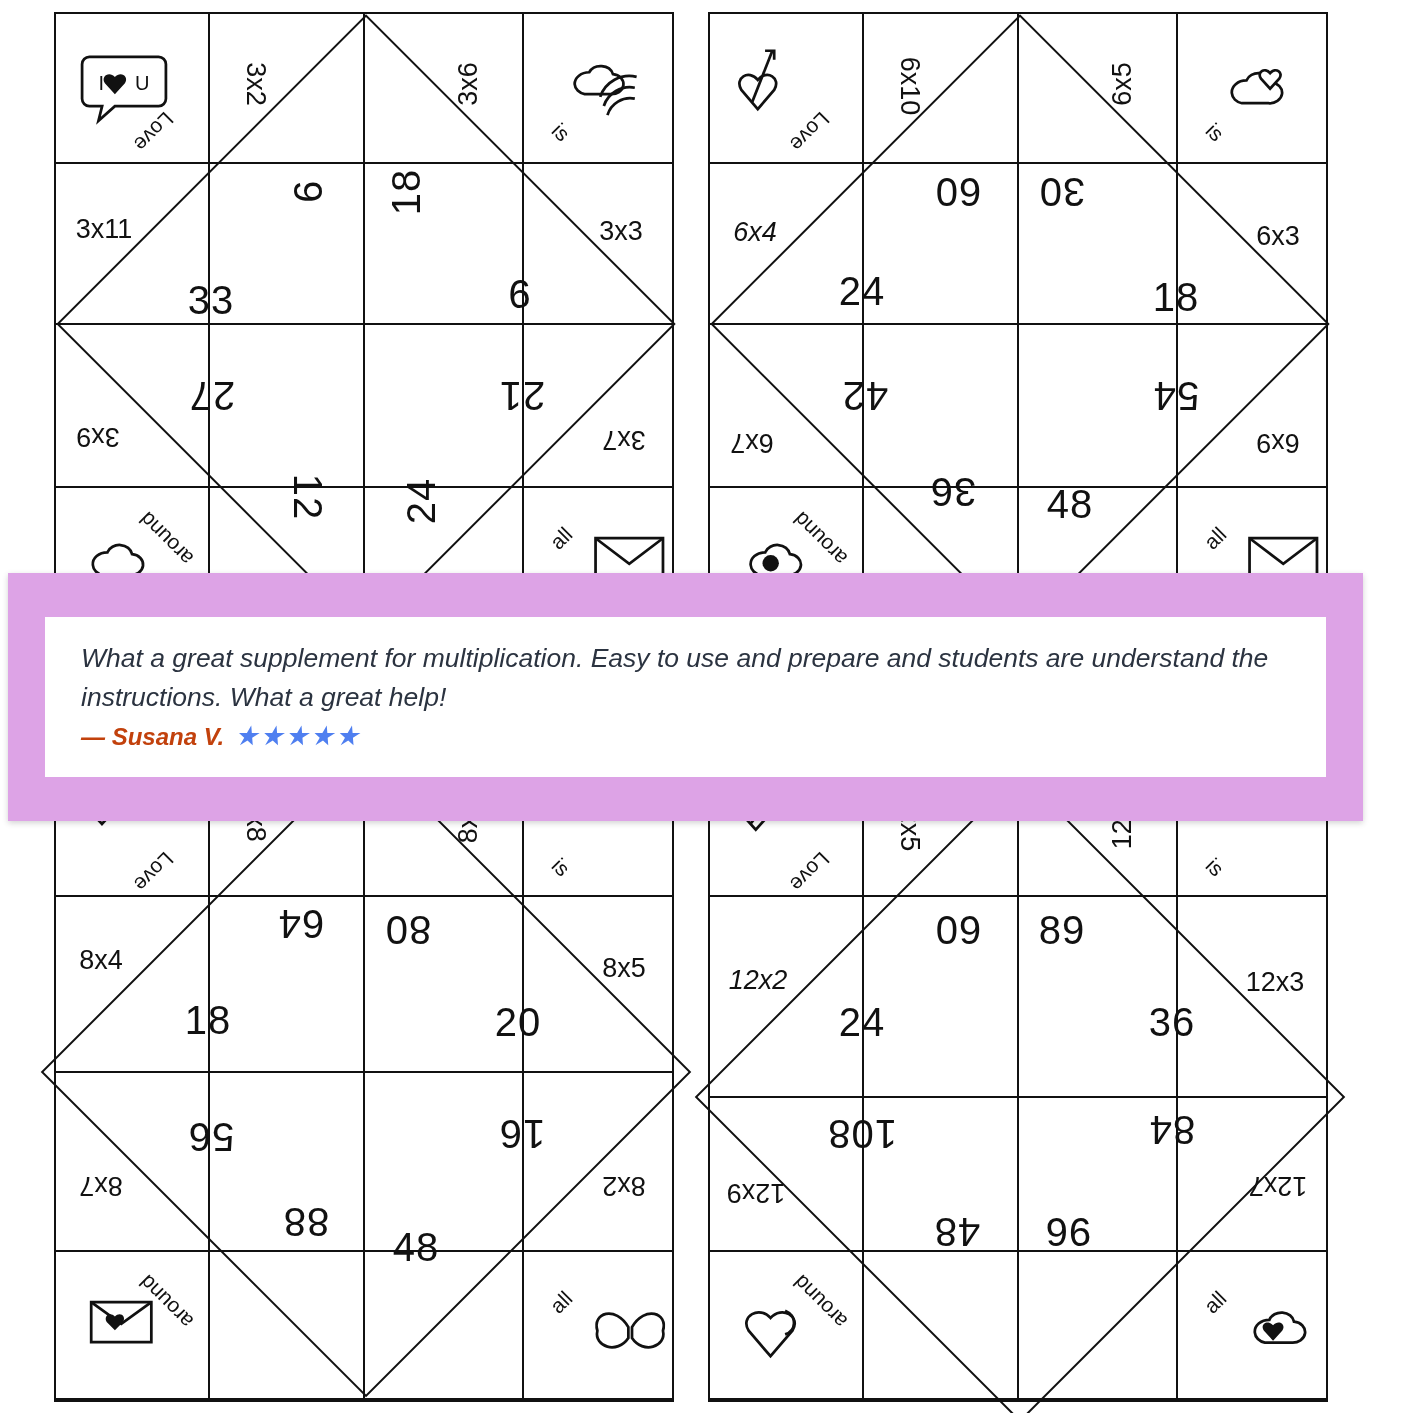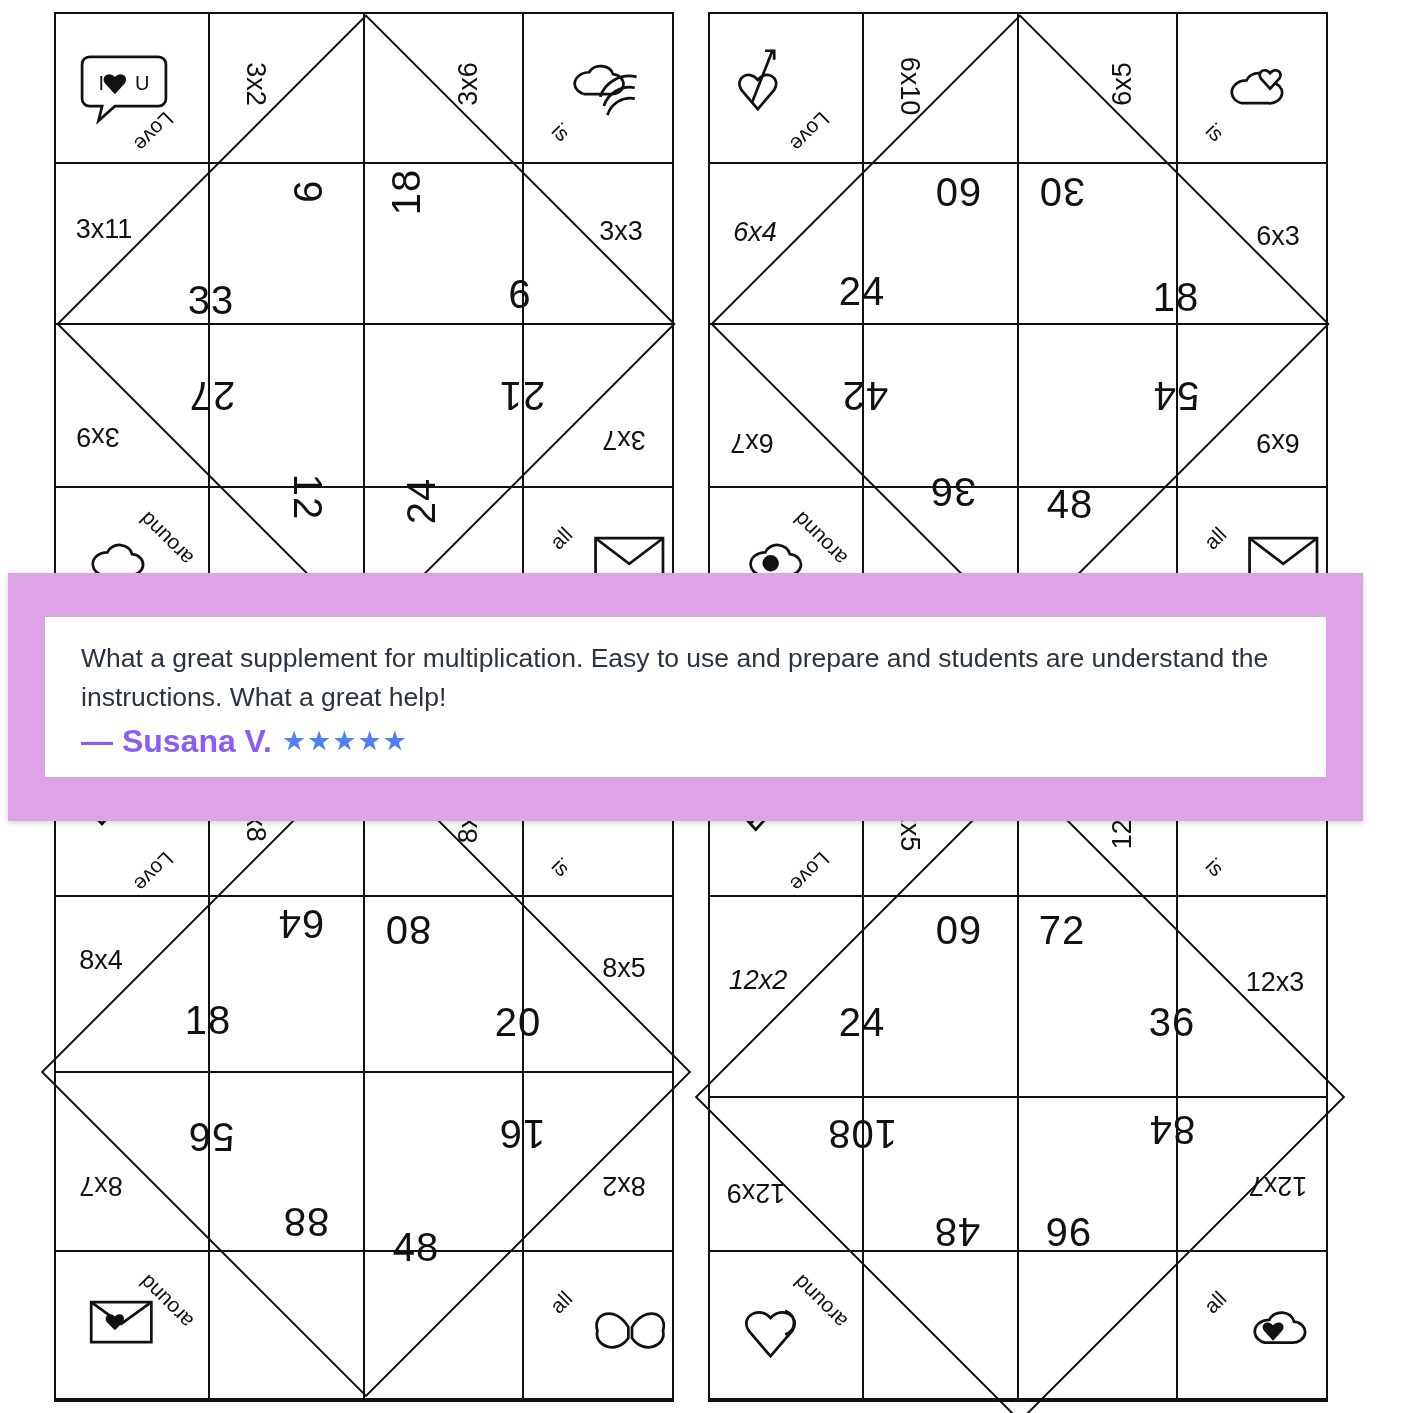--- a/index.html
+++ b/index.html
@@ -90,20 +90,21 @@
 
   
   .review-band {
     position: absolute;
     left: 8px;
     top: 573px;
     width: 1355px;
     height: 248px;
     background: #dda3e6;
     box-shadow: 0 2px 6px rgba(0,0,0,0.18);
+    font-style: italic;
   }
   .review-inner {
     position: absolute;
     left: 37px;
     top: 44px;
     width: 1281px;
     height: 160px;
     background: #ffffff;
     box-sizing: border-box;
     padding: 22px 28px 0 36px;
@@ -114,23 +115,23 @@
     line-height: 1.47;
     font-family: "Liberation Sans", sans-serif;
   }
   .review-attrib {
     margin-top: 6px;
     display: flex;
     align-items: center;
     gap: 10px;
   }
   .review-author {
-    font-size: 32px;
+    font-size: 24px;
     font-weight: bold;
-    color: #8b5cf6;
+    color: #c2410c;
   }
   .stars {
     color: #4f7ff0;
     font-size: 27px;
     letter-spacing: 1px;
     line-height: 1;
   }
 </style>
 </head>
 <body>
@@ -337,21 +338,21 @@
       <div class="lbl word rot45" style="left:505px; top:560px;">all</div>
 
       <div class="lbl mid rot90" style="left:199px; top:80px;">12x5</div>
       <div class="lbl mid rot270" style="left:412px; top:78px;">12x6</div>
       <div class="lbl mid rot0" style="left:48px; top:238px;font-style:italic;">12x2</div>
       <div class="lbl mid rot0" style="left:565px; top:240px;">12x3</div>
       <div class="lbl mid rot180" style="left:46px; top:450px;">12x9</div>
       <div class="lbl mid rot180" style="left:568px; top:443px;">12x7</div>
 
       <div class="lbl big rot180" style="left:248px; top:188px;">60</div>
-      <div class="lbl big rot0" style="left:352px; top:188px;">72</div>
+      <div class="lbl big rot0" style="left:352px; top:188px;">89</div>
       <div class="lbl big rot0" style="left:152px; top:280px;">24</div>
       <div class="lbl big rot0" style="left:462px; top:280px;">36</div>
       <div class="lbl big rot180" style="left:152px; top:392px;">108</div>
       <div class="lbl big rot180" style="left:462px; top:388px;">84</div>
       <div class="lbl big rot180" style="left:247px; top:490px;">48</div>
       <div class="lbl big rot180" style="left:358px; top:490px;">96</div>
     </div>
   </div>
 
   <div class="review-band">

